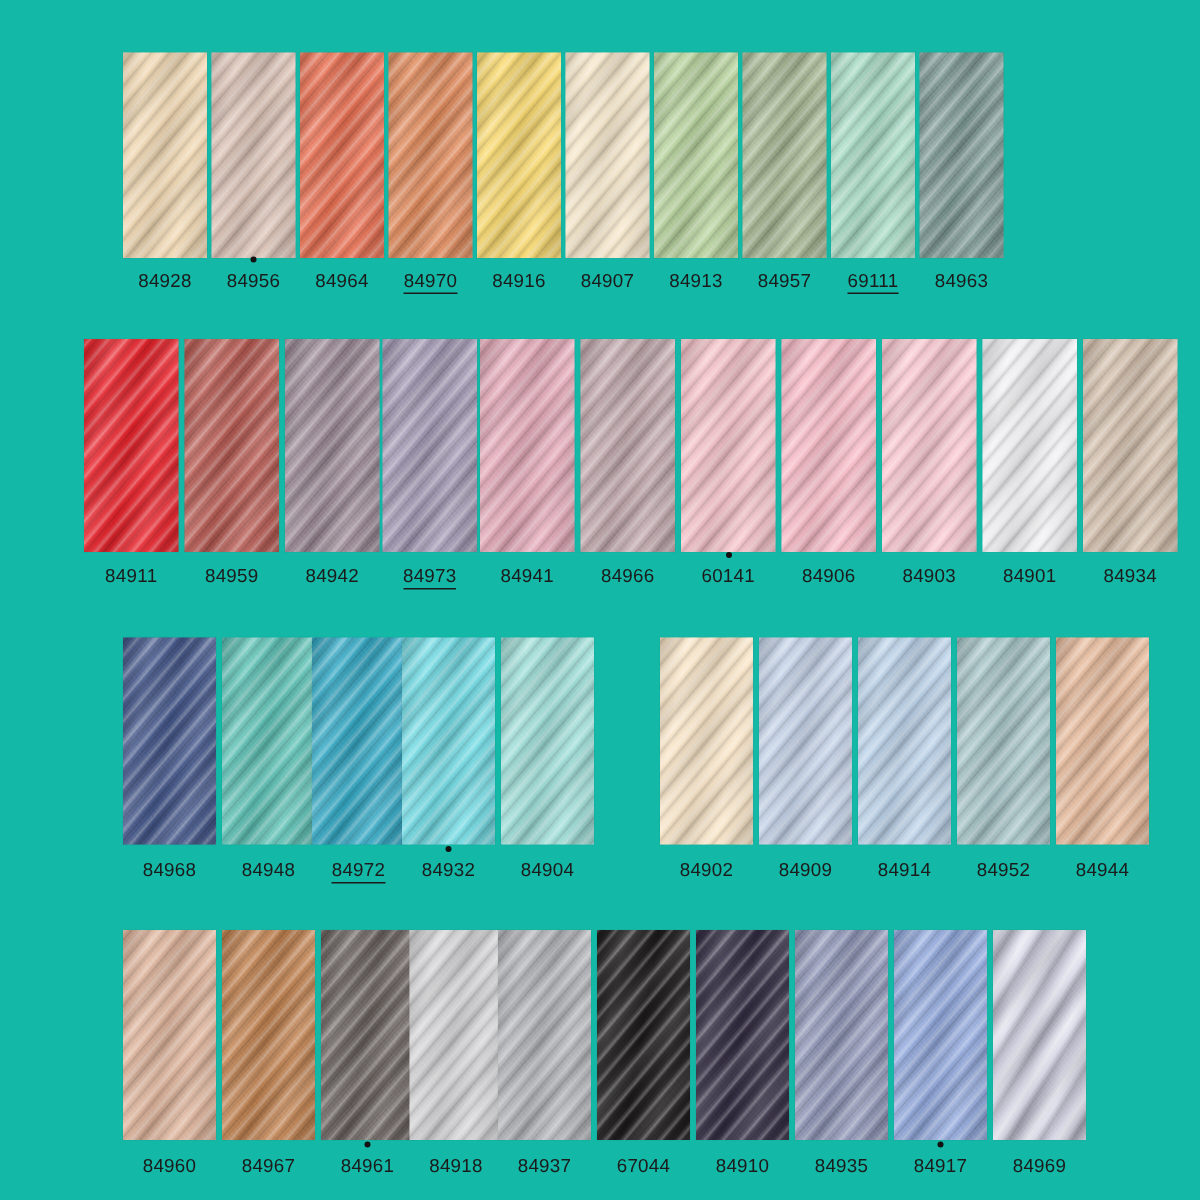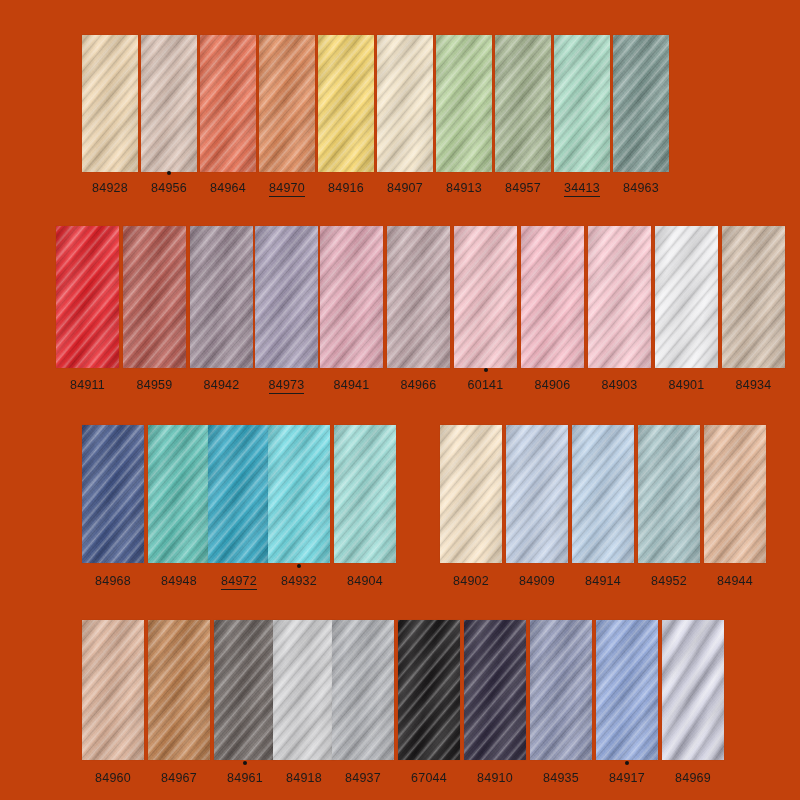--- a/index.html
+++ b/index.html
@@ -128,21 +128,21 @@
     white-space: nowrap;
   }
   .code.underlined {
     border-bottom: 1.6px solid #1b1b1b;
     padding-bottom: 1px;
   }
 </style>
 </head>
 <body>
 
-<div id="chart" style="background: #c2410c;">
+<div id="chart" style="background: #14b8a6;">
     <div class="swatch-row" style="left: 82px; top: 35px; gap: 3px;">
       <div class="swatch-cell" style="width: 56px;">
         <div class="swatch" style="width: 56px; height: 137px; background-color: rgb(242, 217, 179);">
           <div class="ply"></div>
           <div class="ply2"></div>
           <div class="fuzz"></div>
           <div class="shade"></div>
         </div>
         <div class="code-wrap" style="margin-top: 6px;"><span class="code" style="color: rgb(27, 27, 27);">84928</span></div>
       </div>
@@ -209,21 +209,21 @@
         </div>
         <div class="code-wrap" style="margin-top: 6px;"><span class="code" style="color: rgb(27, 27, 27);">84957</span></div>
       </div>
       <div class="swatch-cell" style="width: 56px;">
         <div class="swatch" style="width: 56px; height: 137px; background-color: rgb(169, 221, 198);">
           <div class="ply"></div>
           <div class="ply2"></div>
           <div class="fuzz"></div>
           <div class="shade"></div>
         </div>
-        <div class="code-wrap" style="margin-top: 6px;"><span class="code underlined" style="color: rgb(27, 27, 27);">34413</span></div>
+        <div class="code-wrap" style="margin-top: 6px;"><span class="code underlined" style="color: rgb(27, 27, 27);">69111</span></div>
       </div>
       <div class="swatch-cell" style="width: 56px;">
         <div class="swatch" style="width: 56px; height: 137px; background-color: rgb(126, 154, 148);">
           <div class="ply"></div>
           <div class="ply2"></div>
           <div class="fuzz"></div>
           <div class="shade"></div>
         </div>
         <div class="code-wrap" style="margin-top: 6px;"><span class="code" style="color: rgb(27, 27, 27);">84963</span></div>
       </div>

